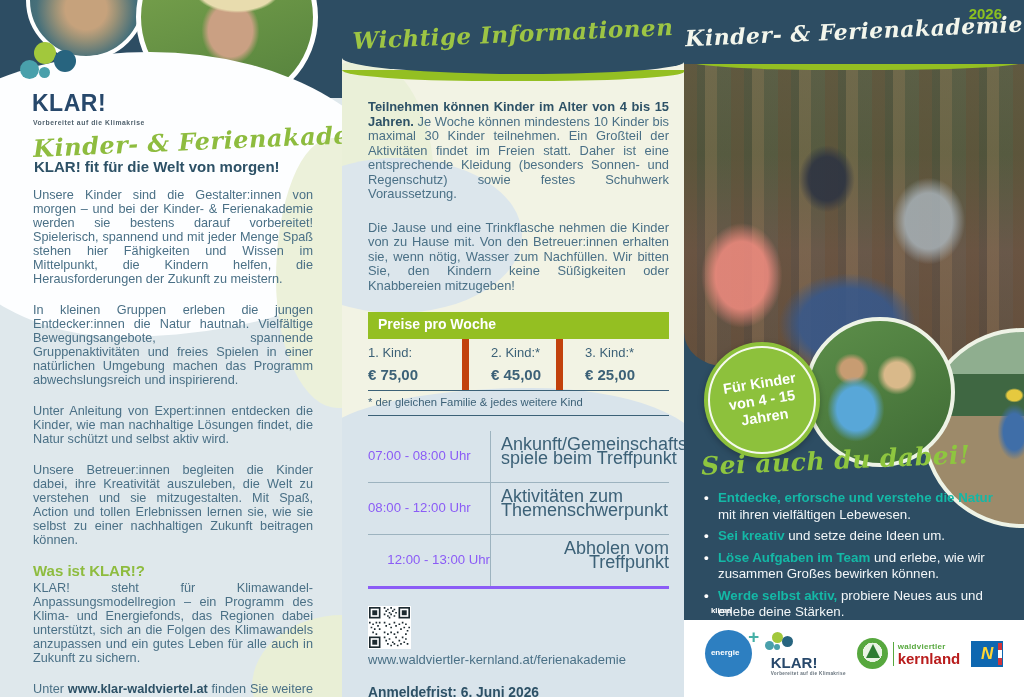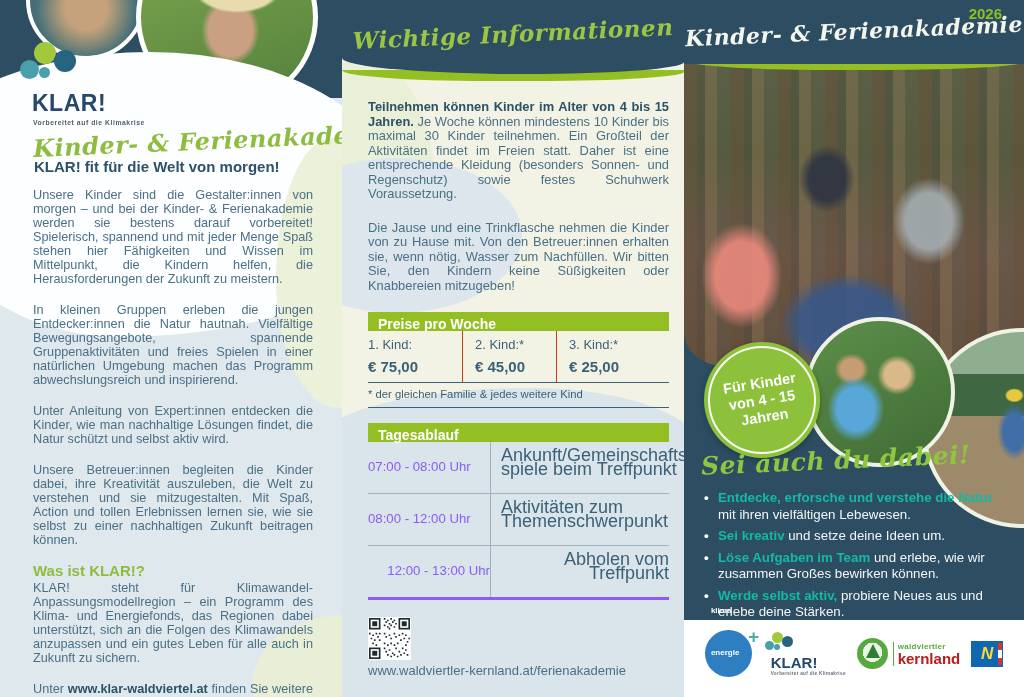--- a/index.html
+++ b/index.html
@@ -59,24 +59,24 @@
   .mid-band{position:absolute;top:0;left:0;width:100%;height:74px;background:var(--navy);
     border-radius:0 0 46% 54% / 0 0 12px 16px;z-index:3;}
   .mid-curve{position:absolute;top:70px;left:0;width:100%;height:11px;background:var(--green);
     border-radius:0 0 50% 50% / 0 0 11px 13px;z-index:2;}
   .mid-title{position:absolute;left:0;right:0;top:20px;text-align:center;font-size:23px;color:#9dc544;}
   .mid-content{position:absolute;left:26px;top:100px;width:301px;z-index:4;color:var(--body_text);
     font-size:12.9px;line-height:14.5px;}
   .mid-content .justify{text-align:justify;margin:0 0 19px;}
   .mid-content b{color:var(--heading_navy);}
   .green-bar{background:var(--green);color:#fff;font-weight:700;font-size:14px;line-height:25px;
-    padding:0 10px;height:19px;}
+    padding:0 10px;height:27px;}
   .price-grid{display:grid;grid-template-columns:94px 94px 1fr;border-bottom:1px solid #3c6177;}
   .price-cell{padding:7px 0 8px 0;}
-  .price-cell + .price-cell{border-left:1px solid #c2410c;padding-left:12px;}
+  .price-cell + .price-cell{border-left:7px solid #c2410c;padding-left:22px;}
   .price-label{font-size:13px;color:#3c6177;margin-bottom:7px;}
   .price-value{font-size:15px;color:#3c6177;font-weight:bold;}
   .footnote{font-size:11.3px;color:#3c6177;padding:4px 0 5px;border-bottom:1px solid #3c6177;}
   .price-block{margin-bottom:15px;}
   .sched-row{display:grid;grid-template-columns:122px 1fr;border-bottom:1px solid #9db3bf;}
   .sched-row:last-child{border-bottom:3px solid #8b5cf6;text-align:right;}
   .sched-time{font-size:13.2px;color:#8b5cf6;padding:9px 0;align-self:center;}
   .sched-act{font-size:18px;color:#3c6177;padding:6px 0 16px 10px;border-left:1px solid #9db3bf;
     white-space:pre-line;align-self:center;}
   .sched-block{margin-bottom:17px;}
@@ -220,21 +220,20 @@
           </div>
           <div class="price-cell">
             <div class="price-label">3. Kind:*</div>
             <div class="price-value">€ 25,00</div>
           </div>
         </div>
         <div class="footnote">* der gleichen Familie &amp; jedes weitere Kind</div>
       </div>
 
       <div class="sched-block">
-        <div class="green-bar">Tagesablauf</div>
         <div class="sched-row">
           <div class="sched-time">07:00 - 08:00 Uhr</div>
           <div class="sched-act">Ankunft/Gemeinschafts-
 spiele beim Treffpunkt</div>
         </div>
         <div class="sched-row">
           <div class="sched-time">08:00 - 12:00 Uhr</div>
           <div class="sched-act">Aktivitäten zum
 Themenschwerpunkt</div>
         </div>

